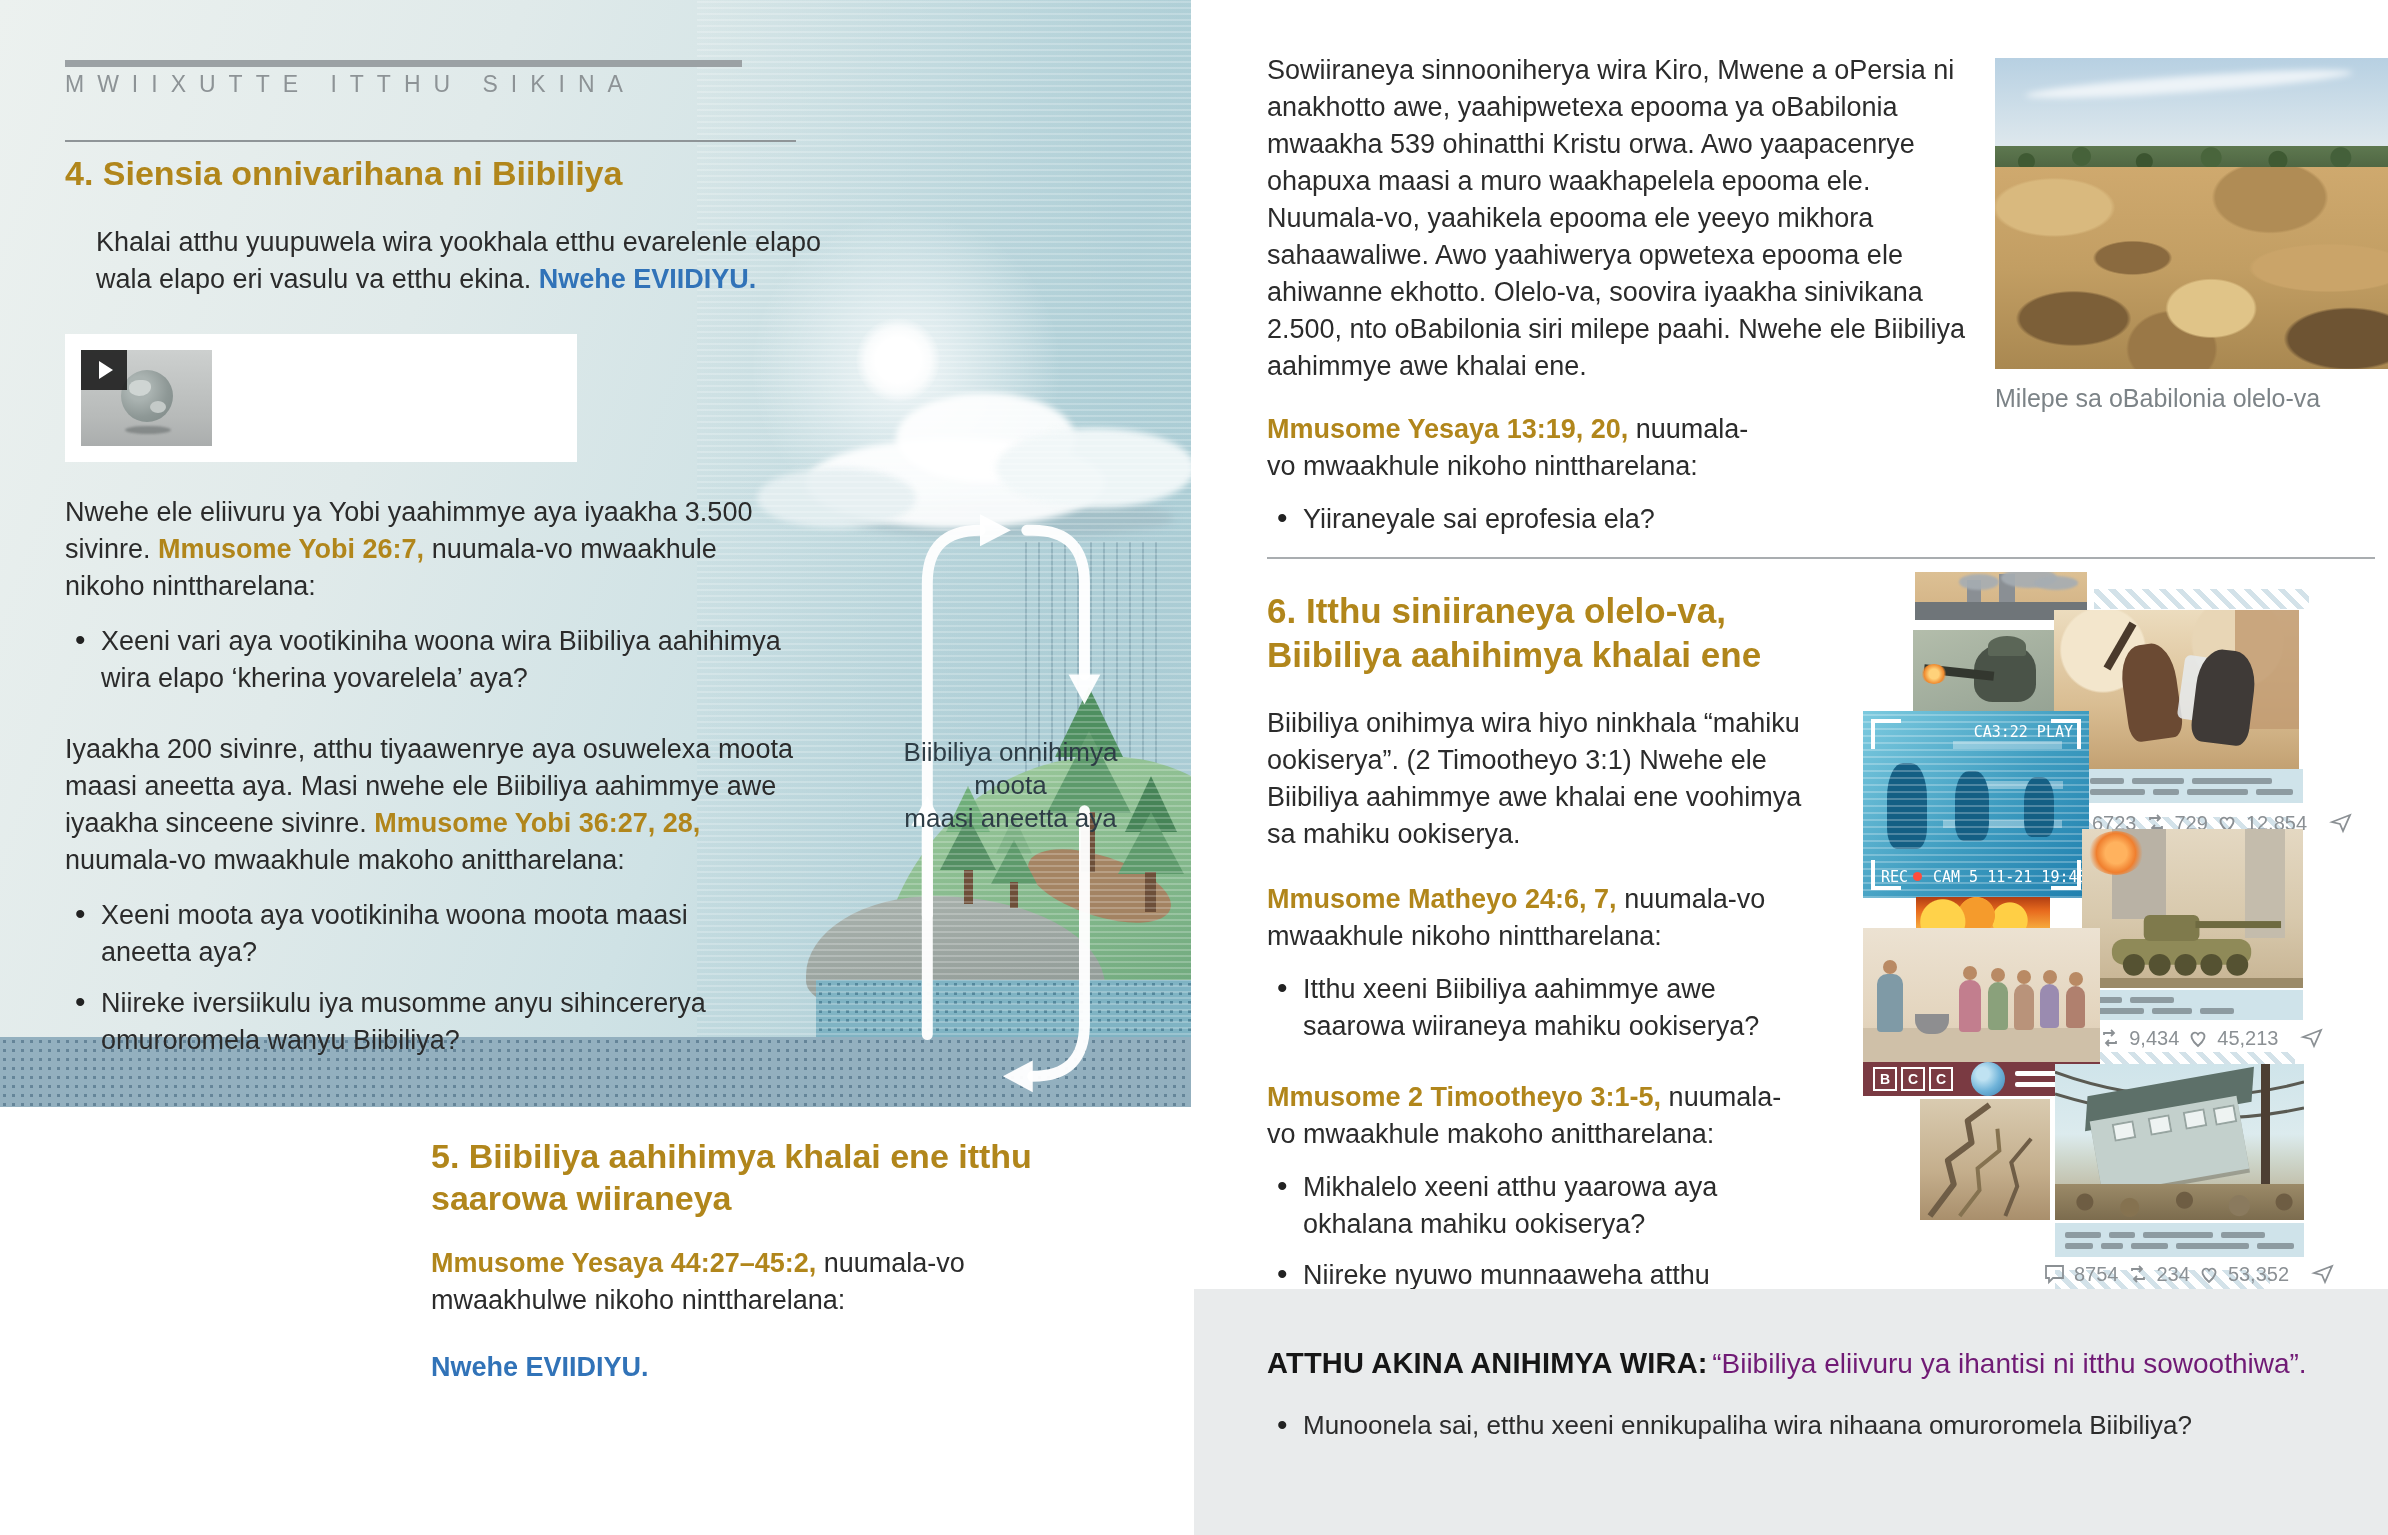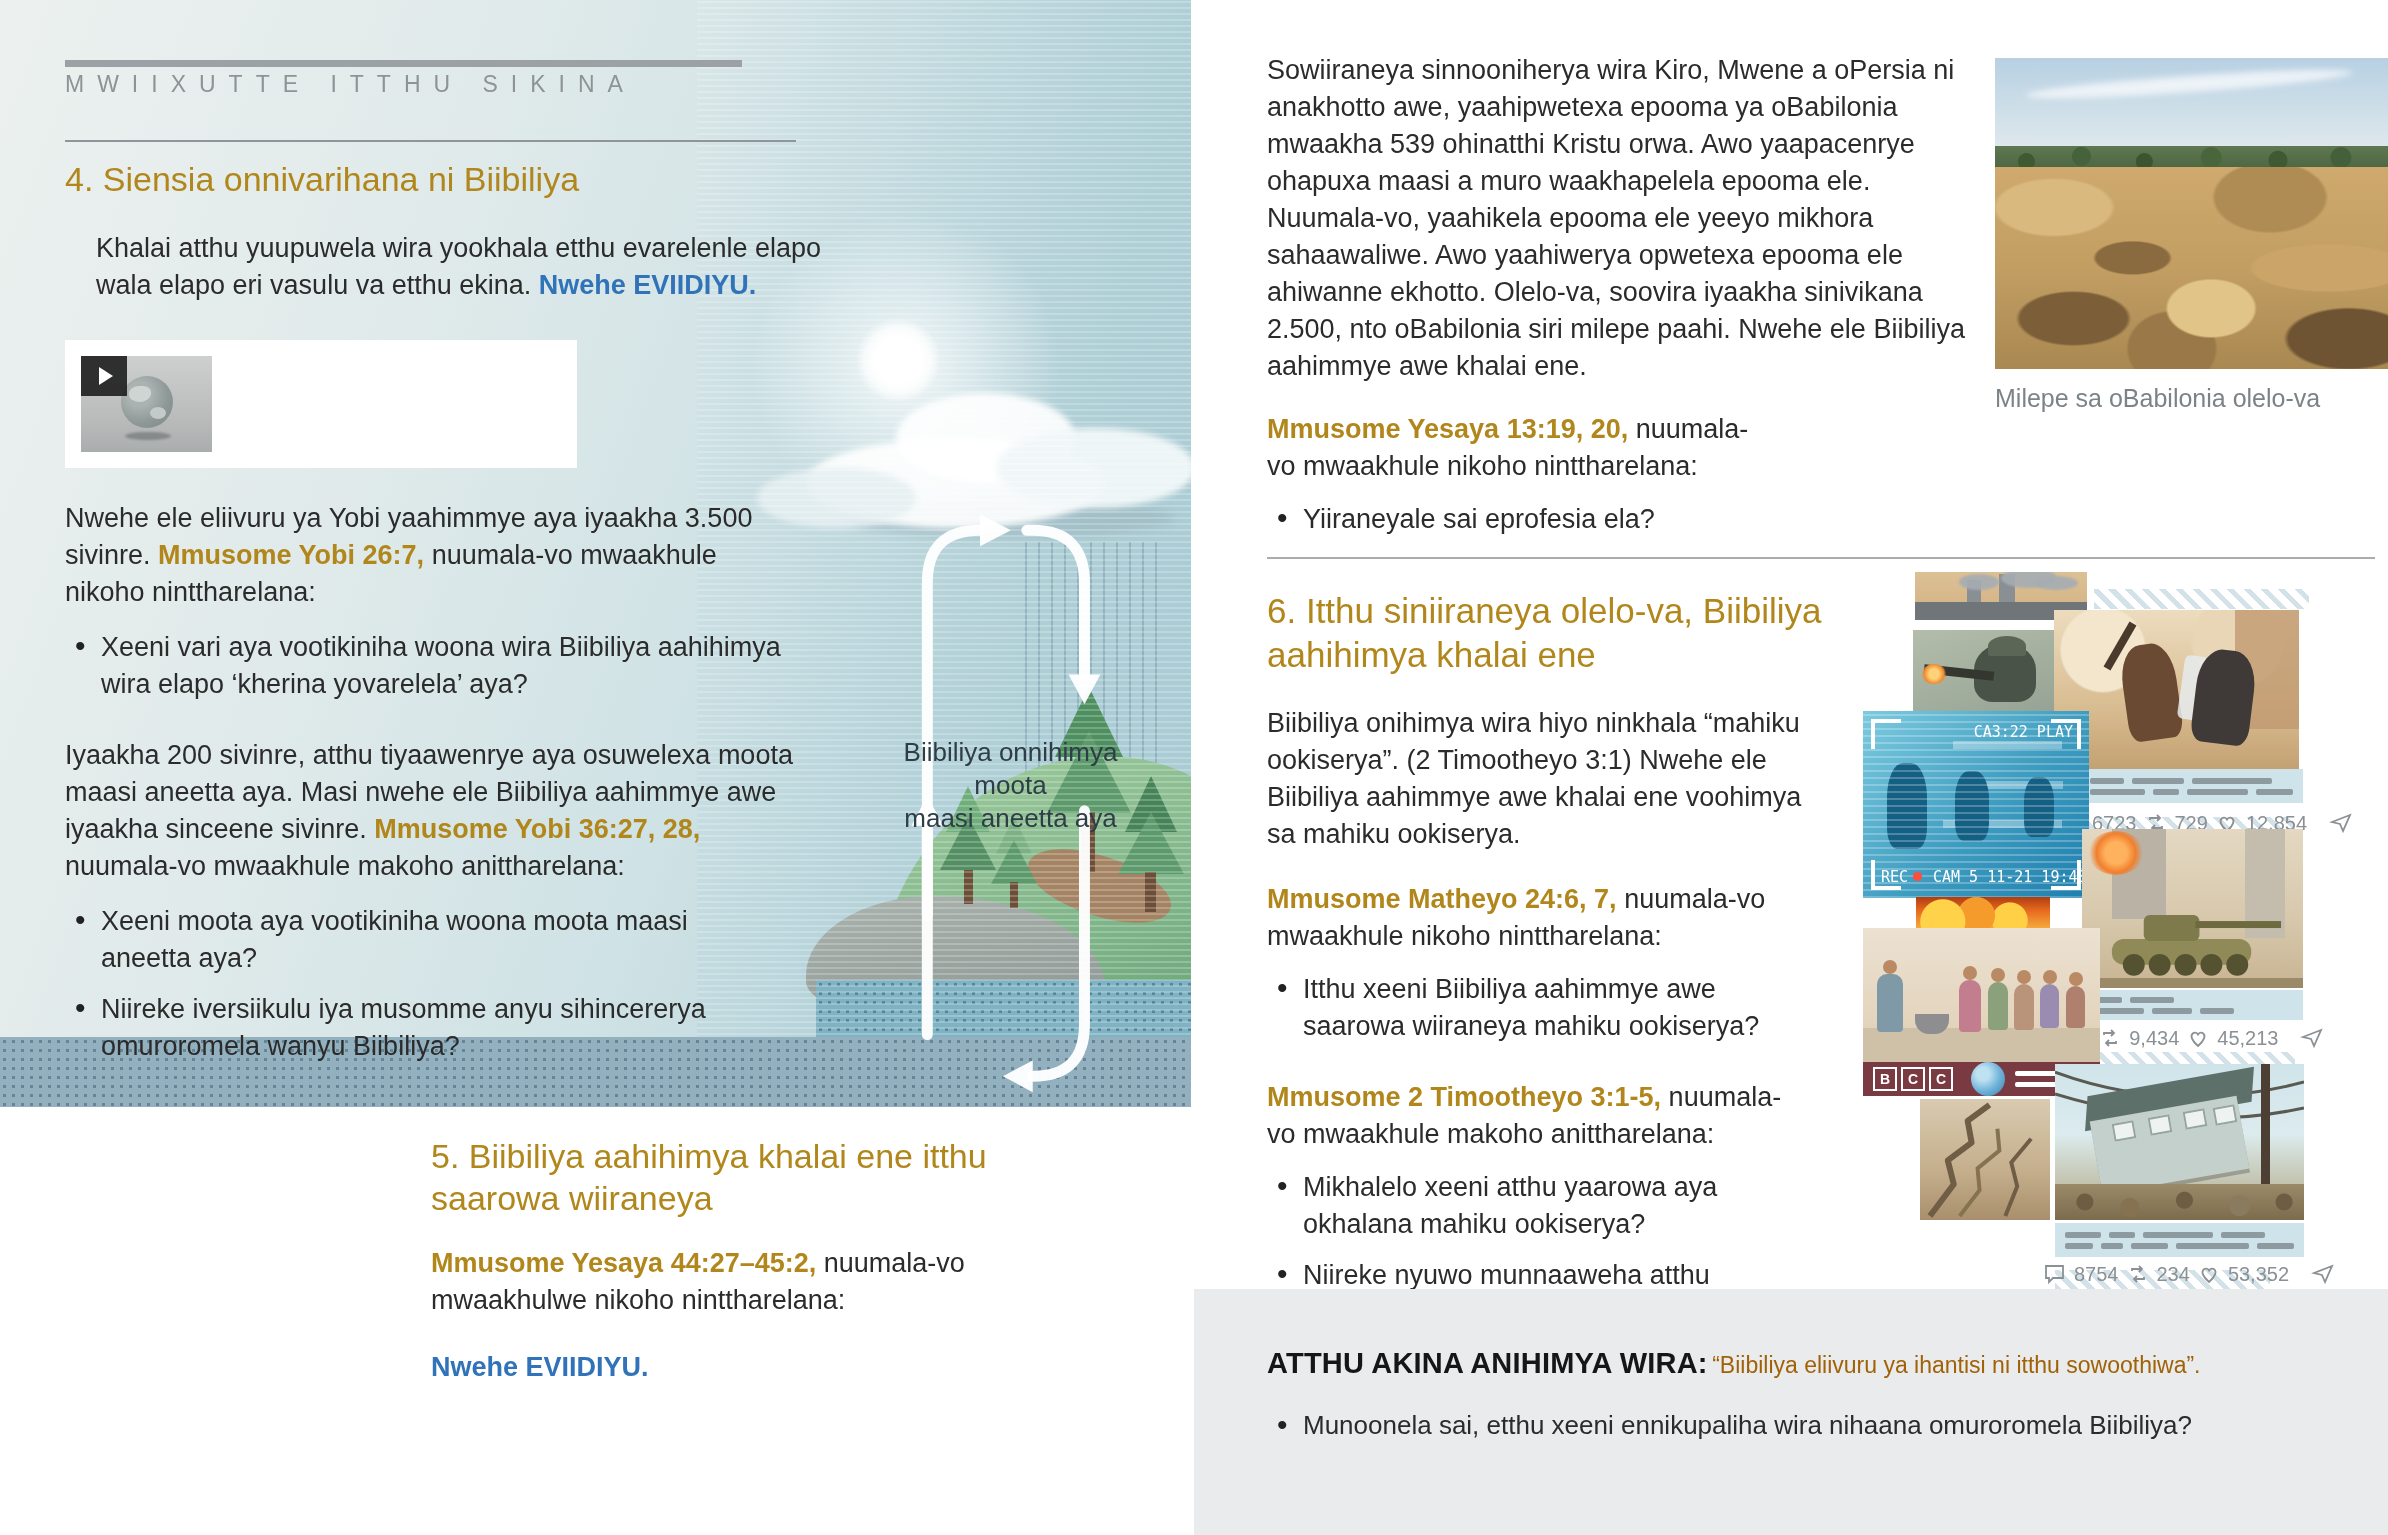--- a/index.html
+++ b/index.html
@@ -51,21 +51,21 @@
          background-color:#93b0bf;background-image:radial-gradient(rgba(55,90,115,.5) 1.7px,transparent 1.8px);background-size:9px 9px;}
   .cycle-svg{position:absolute;left:776px;top:398px;width:418px;height:736px;z-index:4;}
   .cycle-caption{position:absolute;left:876px;top:736px;width:269px;text-align:center;z-index:5;
         font-size:26px;line-height:33px;color:#2e3d46;}
   .left-bottom{position:absolute;left:0;top:1107px;width:1191px;height:428px;background:#ffffff;}
   .content-left{position:absolute;left:65px;top:60px;width:746px;z-index:6;}
   .kicker-bar{width:677px;height:7px;background:#9ba1a4;}
   .kicker{margin-top:4px;font-size:23px;font-weight:normal;letter-spacing:13px;color:#8d9396;}
   .intro{margin-top:40px;font-size:29px;line-height:39px;color:#2b2b2b;width:746px;}
   .divider-l{margin-top:42px;width:731px;border-top:2px solid #8f9598;}
-  h2.goldh{margin:16px 0 0 0;font-size:34px;line-height:42px;color:#b1861b;font-weight:normal;}
+  h2.goldh{margin:10px 0 0 0;font-size:34px;line-height:42px;color:#b1861b;font-weight:bold;}
   .body-t{font-size:27px;line-height:37px;}
   .p1{margin-top:30px;width:731px;margin-left:31px;}
   .videobox{margin-top:36px;width:512px;background:#ffffff;padding:16px;display:flex;align-items:flex-start;box-sizing:border-box;}
   .thumb{position:relative;width:131px;height:96px;flex:0 0 auto;overflow:hidden;}
   .thumb1{background:linear-gradient(180deg,#cdd0cf 0%,#b7bab9 70%,#aaadad 100%);}
   .playbtn{position:absolute;left:0;top:0;width:46px;height:40px;background:rgba(25,25,25,.88);display:flex;align-items:center;justify-content:center;}
   .playbtn::after{content:"";display:block;width:0;height:0;border-left:14px solid #fff;border-top:9px solid transparent;border-bottom:9px solid transparent;margin-left:3px;}
   .globe{position:absolute;left:40px;top:20px;width:52px;height:52px;border-radius:50%;
          background:radial-gradient(circle at 35% 35%,#aab3b1 0 25%,#8e9896 60%,#7d8886 100%);}
   .globe::after{content:"";position:absolute;left:8px;top:10px;width:22px;height:16px;border-radius:50% 40% 60% 50%;background:#cfd5d3;}
@@ -166,21 +166,21 @@
       radial-gradient(circle at 30% 65%,#857250 0 9px,transparent 10px),
       radial-gradient(circle at 52% 45%,#6e5d43 0 8px,transparent 9px),
       radial-gradient(circle at 74% 60%,#8a7a5e 0 10px,transparent 11px),
       radial-gradient(circle at 92% 50%,#6e5d43 0 8px,transparent 9px),
       linear-gradient(180deg,#9b8a68,#7c6c4e);}
   .house .pole{position:absolute;right:34px;top:0;width:9px;height:100%;background:#4d3f33;}
   
   .summary{position:absolute;left:3px;top:1289px;width:1194px;height:247px;background:#e9ebec;}
   .summary-inner{position:absolute;left:73px;top:58px;width:1055px;}
   .summary-h{font-size:29px;font-weight:bold;color:#161616;letter-spacing:0.2px;}
-  .summary-q{font-size:23px;color:#a16207;}
+  .summary-q{font-size:28px;color:#701a75;}
   .summary ul.bullets li{font-size:26px;margin-top:30px;}
 </style>
 </head>
 <body>
 
 <div class="page-left">
 
   <div class="scene">
     <div class="tint"></div>
     <div class="sunglow"></div>

